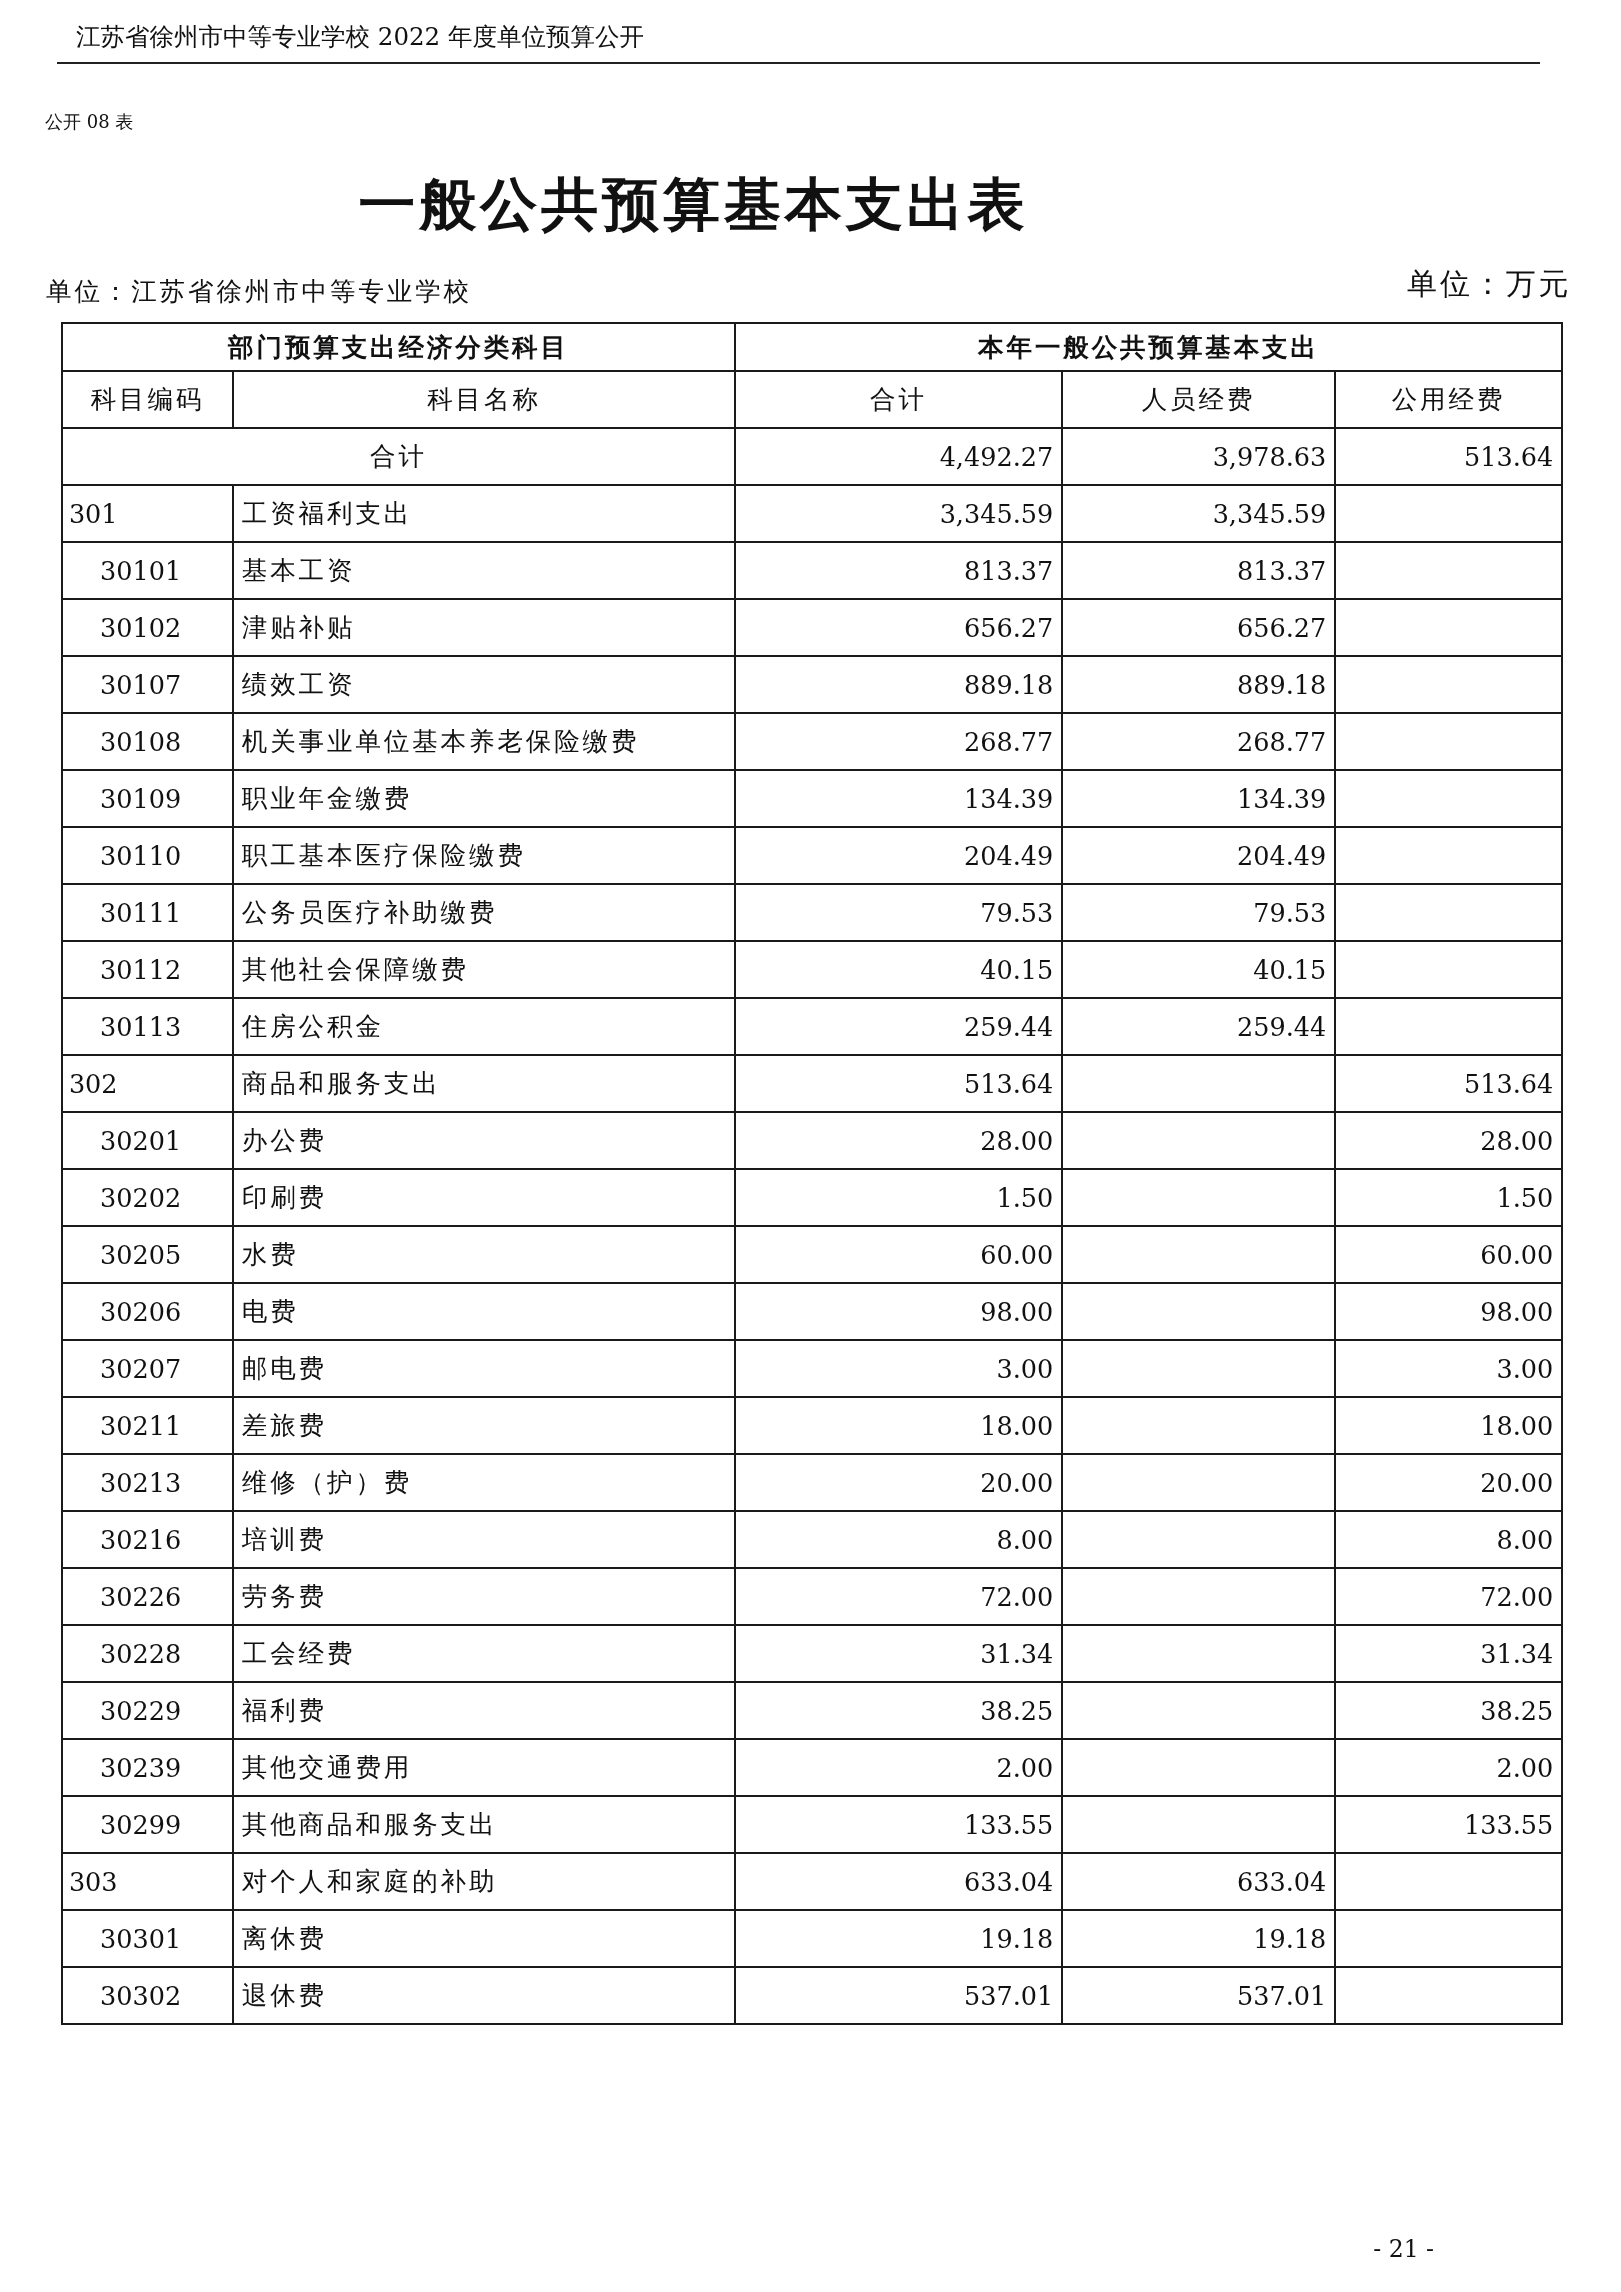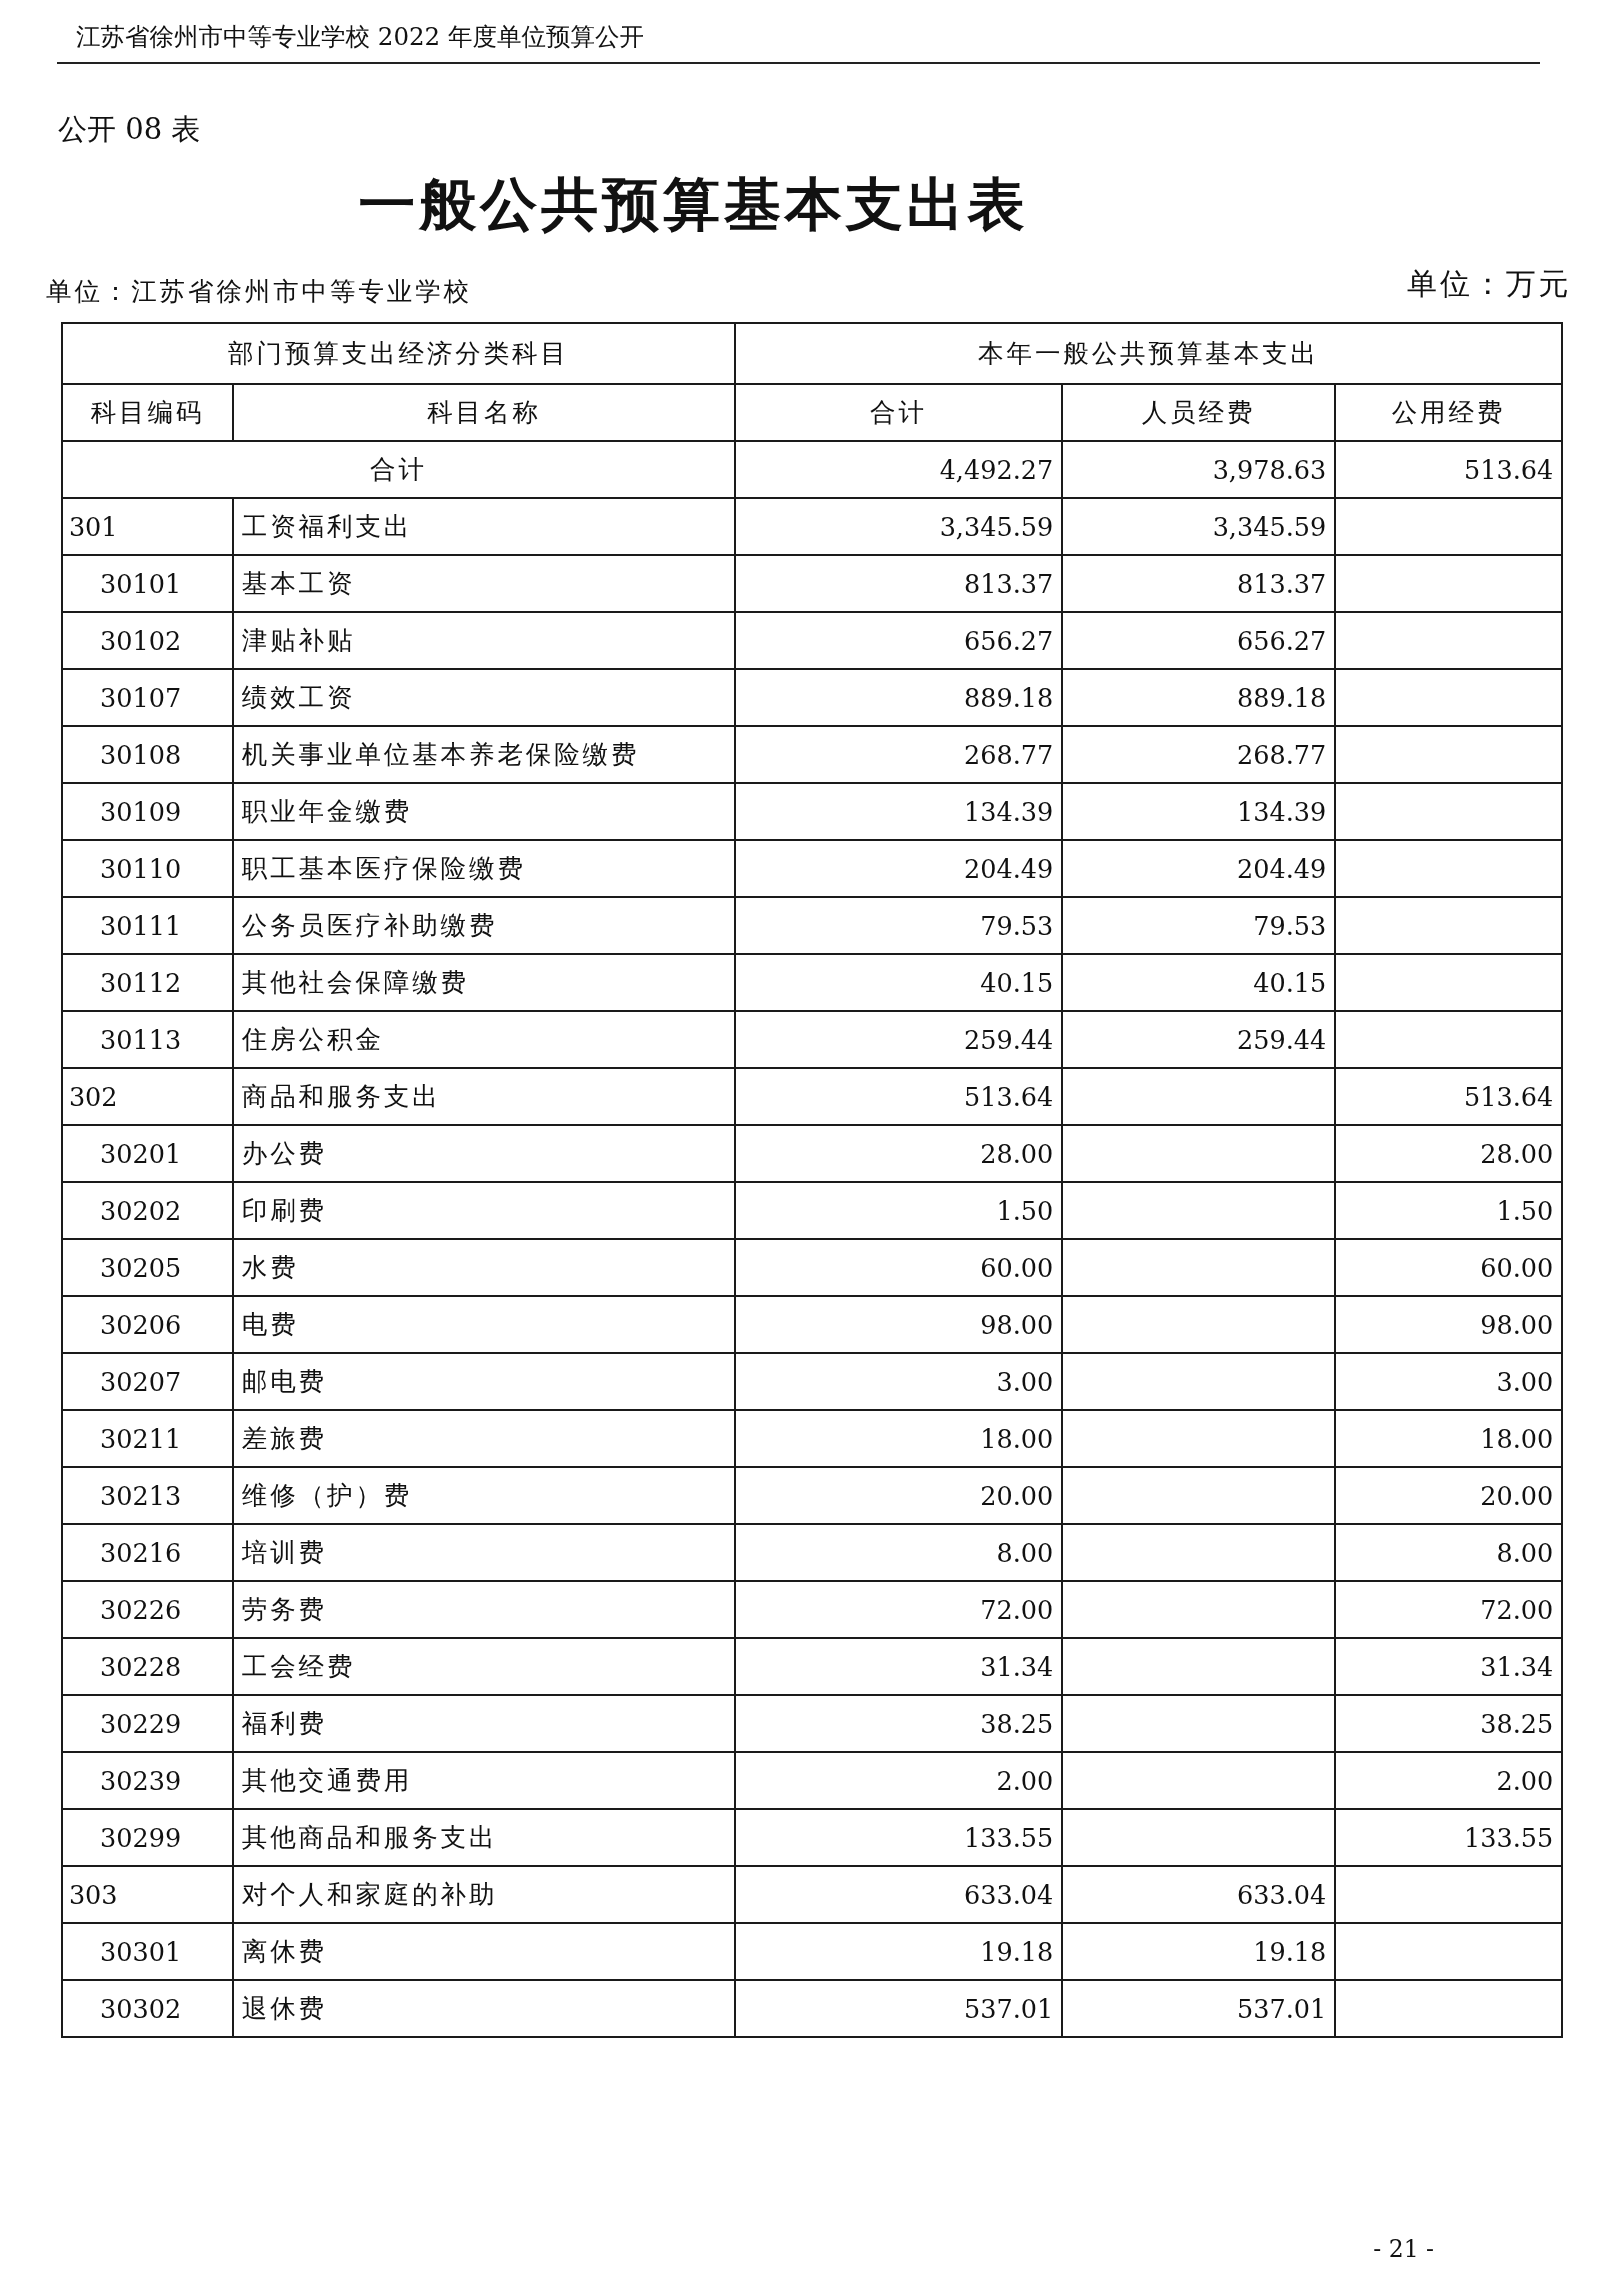--- a/index.html
+++ b/index.html
@@ -1,27 +1,27 @@
 <!DOCTYPE html>
 <html><head>
 <meta charset="utf-8">
 <style>
   html, body { margin:0; padding:0; background:#ffffff; }
   body { width:1621px; height:2293px; position:relative; overflow:hidden;
          font-family:"DejaVu Serif", "Liberation Serif", serif; color:#111; }
   .running-header { position:absolute; left:76px; top:19.6px; font-size:24.5px; letter-spacing:0; color:#111; }
   .header-rule { position:absolute; left:57px; top:62px; width:1483px; height:0; border-top:2px solid #222; }
-  .table-no { position:absolute; left:58px; top:110px; font-size:29px;text-align:center; }
+  .table-no { position:absolute; left:45px; top:110px; font-size:18px;text-align:center; }
   .doc-title { position:absolute; left:0; width:1387px; top:167px; text-align:center;
                font-size:57px; font-weight:bold; letter-spacing:3.9px; font-family:"DejaVu Sans", sans-serif; }
   .unit-left { position:absolute; left:46px; top:274px; font-size:25.5px; letter-spacing:2.9px; }
   .unit-right { position:absolute; left:1407px; top:264px; font-size:30px; letter-spacing:2.9px; }
   table.budget { position:absolute; left:61px; top:322px; border-collapse:collapse; table-layout:fixed; }
   table.budget td { border:2px solid #1a1a1a; font-size:25.5px; padding:0 7.8px; height:57px; box-sizing:border-box; white-space:nowrap; overflow:hidden; }
-  table.budget tr.hdr1 td { height:61px; }
+  table.budget tr.hdr1 td { height:48px;font-weight:bold; }
   .c-code { width:171px; }
   .c-name { width:502px; }
   .c-total { width:327px; }
   .c-pers { width:273px; }
   .c-pub { width:227px; }
   .center { text-align:center; letter-spacing:2.9px; }
   .num { text-align:right; font-family:"DejaVu Serif", serif; font-size:24.5px; }
   .code-l1 { text-align:left; padding-left:5.9px !important; }
   .code-l2 { text-align:left; padding-left:37px !important;border-radius:25px; }
   .name { text-align:left; letter-spacing:2.9px; }

